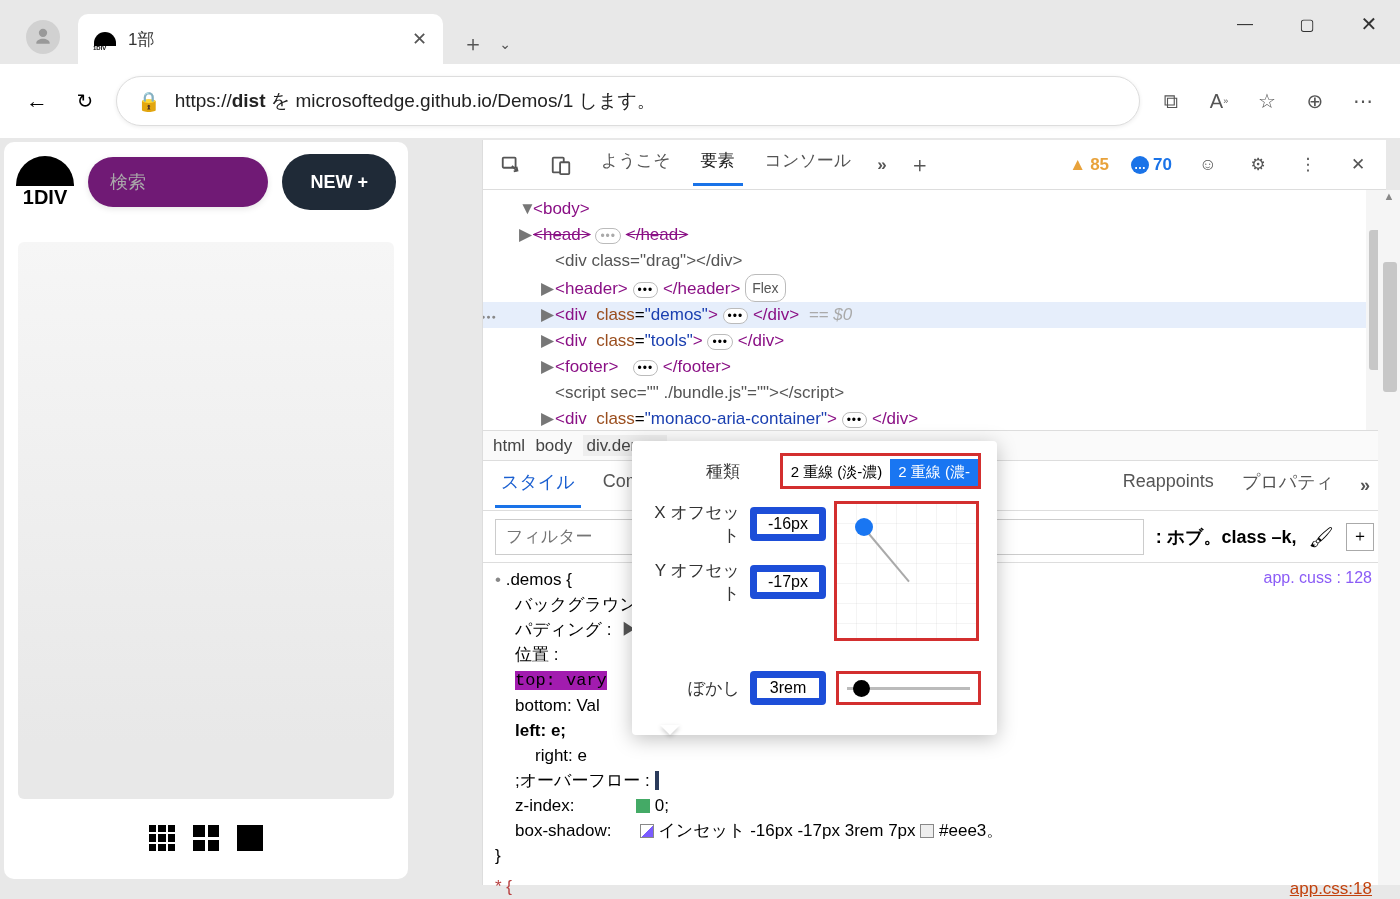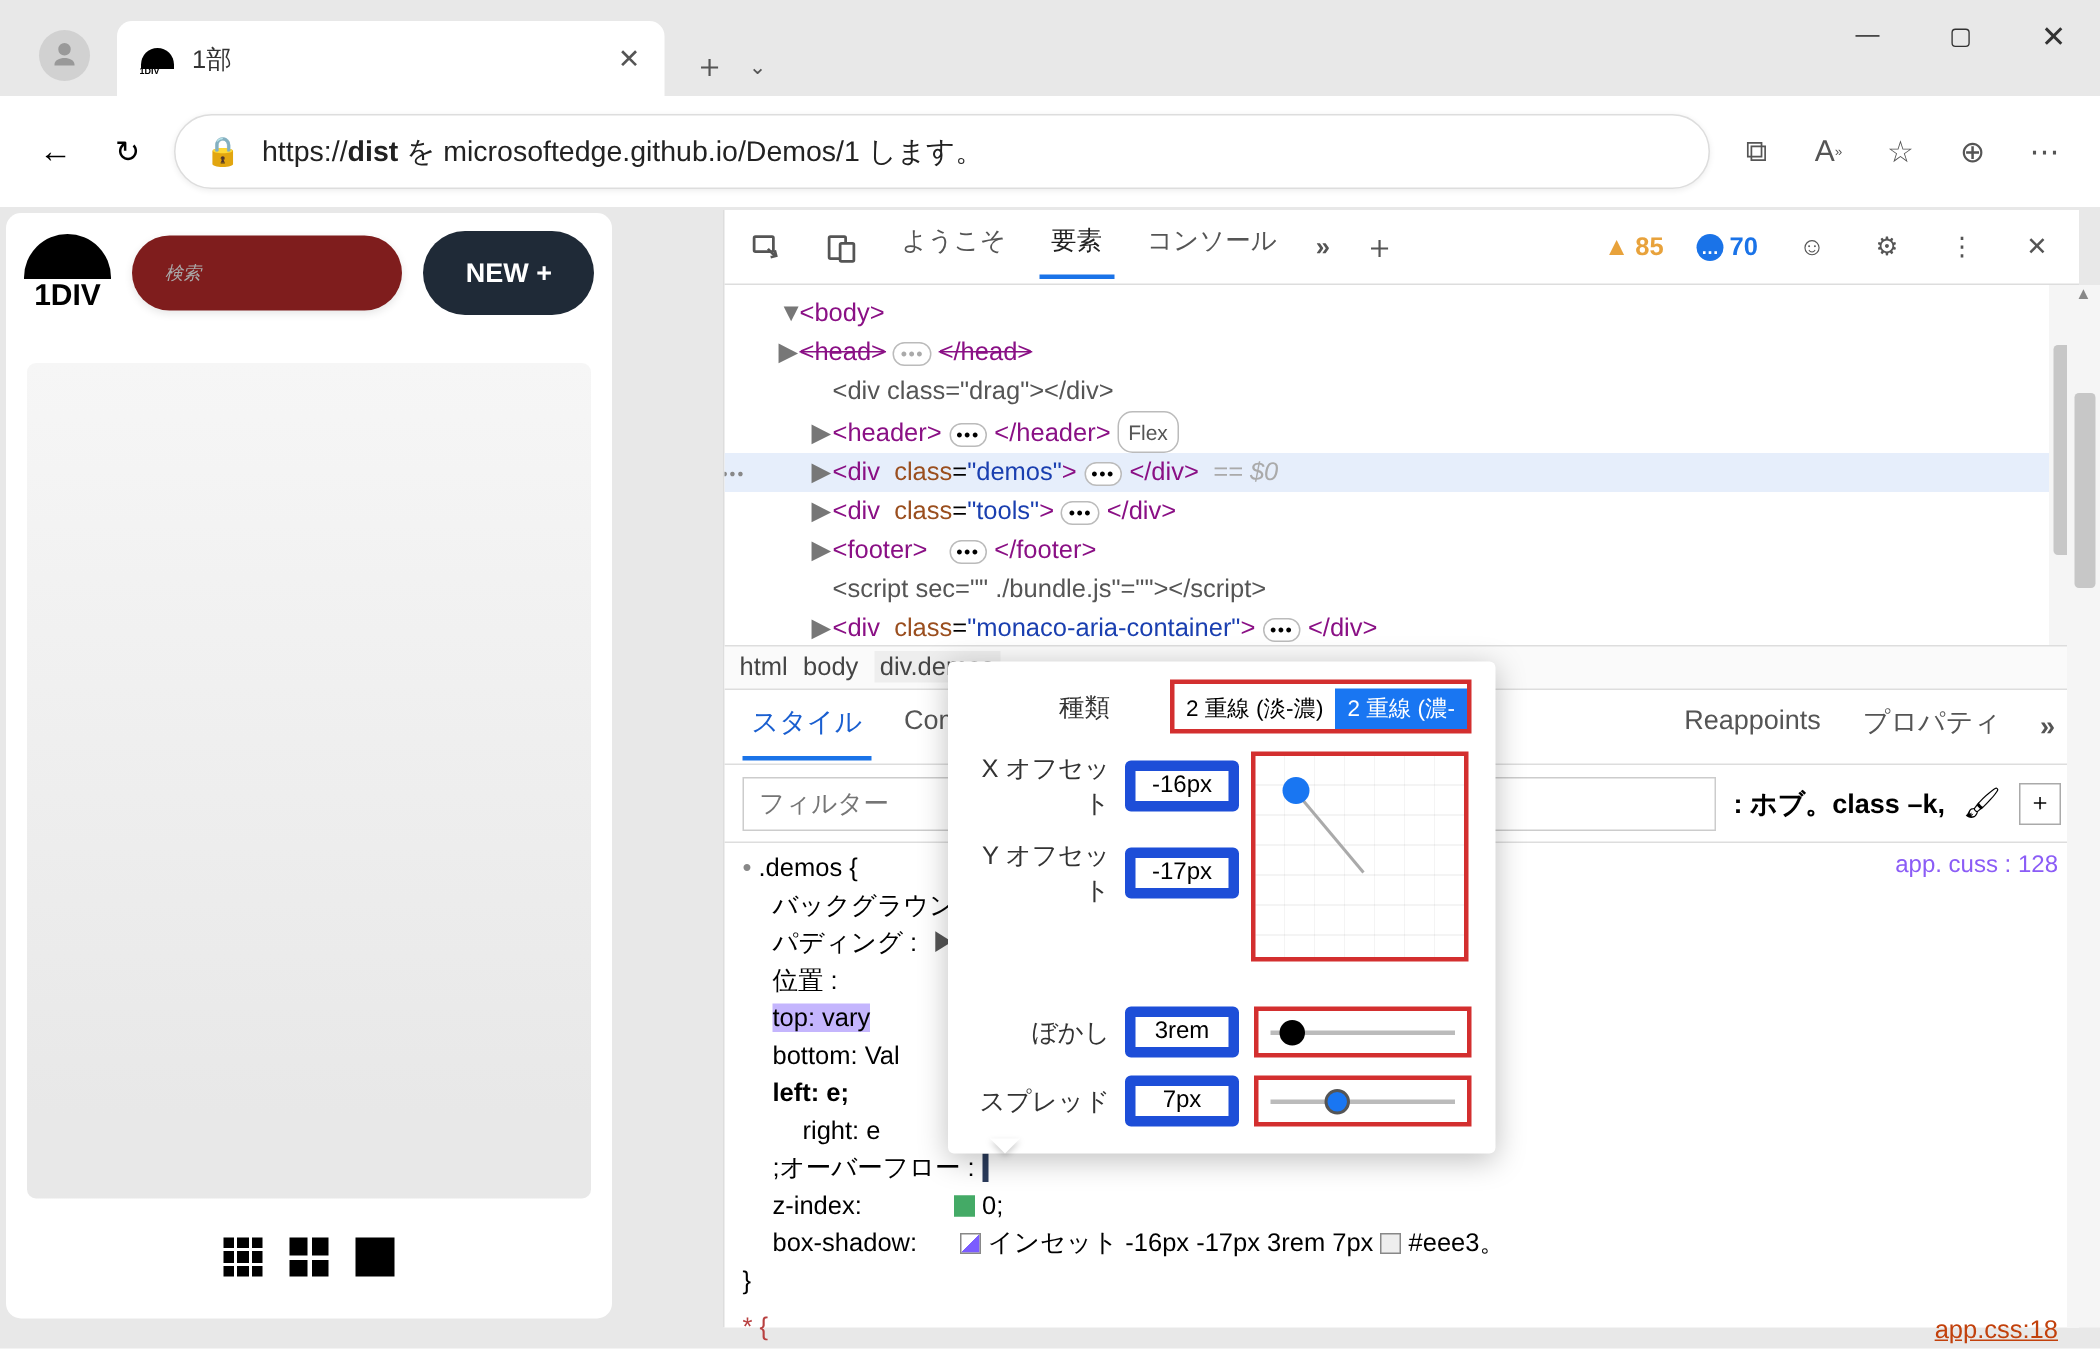--- a/index.html
+++ b/index.html
@@ -28,21 +28,21 @@
 .addr-url .bold { font-weight:600; }
 .tool-icon { width:34px; height:34px; display:flex; align-items:center; justify-content:center; color:#555; font-size:20px; }
 .tool-icon.right { margin-left:0; }
 
 
 .page { position:absolute; top:138px; left:0; width:404px; bottom:16px; background:#fff; border-radius:10px; margin:4px; padding:12px; }
 .page-header { display:flex; align-items:center; gap:14px; margin-bottom:14px; }
 .logo-blob { width:58px; height:30px; background:#000; border-radius:30px 30px 0 0; }
 .logo-text { font-weight:700; font-size:20px; }
 .logo-wrap { display:flex; flex-direction:column; align-items:center; }
-.search-pill { flex:1; height:50px; border-radius:28px; background:#7f1d1d; box-shadow:0 2px 6px rgba(0,0,0,.1); display:flex; align-items:center; padding:0 22px; color:#aaa; font-size:12px;font-style:italic; }
+.search-pill { flex:1; height:50px; border-radius:28px; background:#701a75; box-shadow:0 2px 6px rgba(0,0,0,.1); display:flex; align-items:center; padding:0 22px; color:#aaa; font-size:18px; }
 .new-btn { height:56px; padding:0 28px; border-radius:30px; background:#1f2a37; color:#fff; font-size:18px; font-weight:600; display:flex; align-items:center; }
 .canvas-area { position:absolute; top:100px; left:14px; right:14px; bottom:80px; background:linear-gradient(#f6f6f6,#e8e8e8 90%); border-radius:6px; }
 .view-switch { position:absolute; bottom:28px; left:0; right:0; display:flex; justify-content:center; gap:18px; }
 .grid9 { width:26px; height:26px; display:grid; grid-template:repeat(3,1fr)/repeat(3,1fr); gap:2px; }
 .grid9 span{background:#000;}
 .grid4 { width:26px; height:26px; display:grid; grid-template:repeat(2,1fr)/repeat(2,1fr); gap:3px; }
 .grid4 span{background:#000;}
 .sq1 { width:26px; height:26px; background:#000; }
 
 
@@ -85,21 +85,21 @@
 .filter-input { height:36px; border:1px solid #ccc; padding:0 10px; color:#888; font-size:17px; width:160px; }
 .filter-row .grow { flex:1; height:36px; border:1px solid #ccc; }
 .filter-class { font-size:18px; font-weight:600; }
 .filter-icon { width:28px; height:28px; border:1px solid #aaa; display:flex; align-items:center; justify-content:center; }
 
 .rules { padding:4px 12px; font-family:Consolas,monospace; font-size:17px; line-height:25px; position:relative; }
 .rules .src { position:absolute; right:14px; top:2px; color:#8b5cf6; font-size:16px; }
 .rules .link { color:#c2410c; text-decoration:underline; position:absolute; right:14px; }
 .prop-list { padding-left:20px; }
 .prop-caret { color:#555; }
-.hl { background:#c4b5fd; }
+.hl { background:#a21caf;font-family:Liberation Mono, monospace; }
 .sw { display:inline-block; width:14px; height:14px; border:1px solid #888; background:#eee; vertical-align:-2px; }
 .sw.copy { background:linear-gradient(135deg,#fff 50%,#7b5cff 50%); }
 
 
 .popup { position:absolute; left:632px; top:441px; width:365px; background:#fff; box-shadow:0 4px 20px rgba(0,0,0,.25); border-radius:4px; padding:12px 16px 18px; font-size:17px; }
 .popup .row { display:flex; align-items:center; gap:10px; margin-bottom:12px; }
 .popup .lbl { width:92px; text-align:right; color:#333; }
 .popup input.val { width:76px; height:34px; border:7px solid #1d4ed8; border-radius:4px; text-align:center; font-size:16px; }
 .type-tabs { border:3px solid #d32f2f; display:flex; height:36px; margin-left:auto; font-size:15px;align-items:flex-end; }
 .type-tabs .tt { padding:4px 8px; display:flex; align-items:center; }
@@ -297,29 +297,20 @@
   <div style="height:54px;"></div>
   <div class="row">
     <div class="lbl">ぼかし</div>
     <input class="val" value="3rem" style="">
     <div class="slider-wrap">
         <div class="slider-track">
           <div class="slider-knob" style="left:6px;"></div>
         </div>
       </div>
   </div>
-  <div class="row" style="margin-bottom:0;">
-    <div class="lbl">スプレッド</div>
-    <input class="val" value="7px" style="">
-    <div class="slider-wrap">
-        <div class="slider-track">
-          <div class="slider-knob blue" style="left:36px;"></div>
-        </div>
-      </div>
-  </div>
   <div class="xy-pad">
     <div class="line"></div>
     <div class="handle"></div>
   </div>
   <div class="popup-tail"></div>
 </div>
 
 <div class="scroll-outer">
   <div class="up">▲</div>
   <div class="thumb2"></div>

